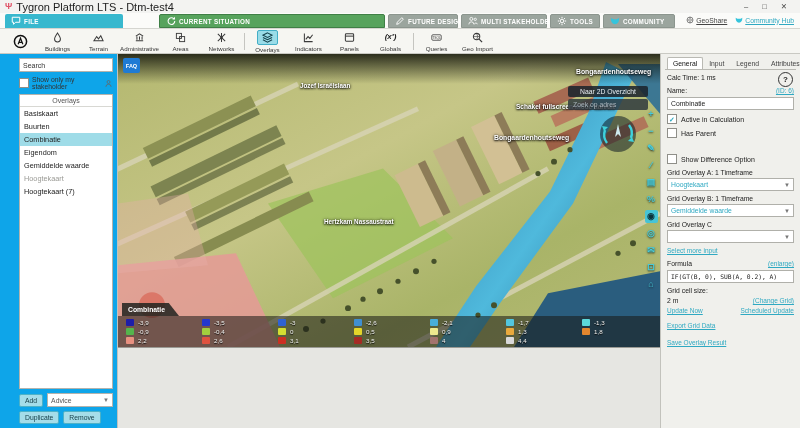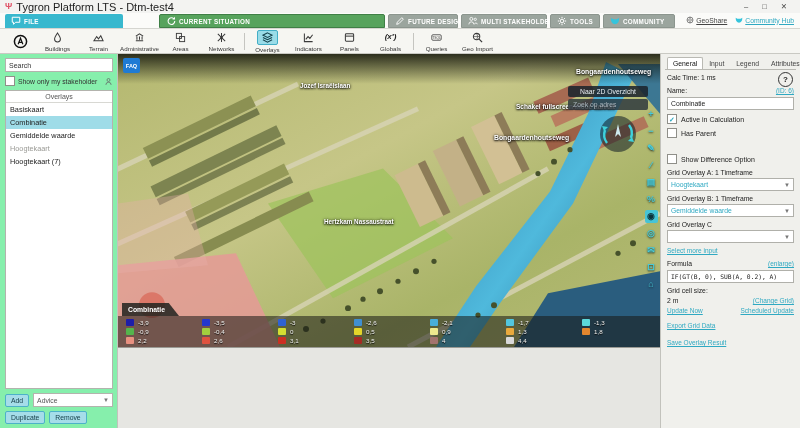--- a/index.html
+++ b/index.html
@@ -33,22 +33,22 @@
   .ritem{width:41px;display:flex;flex-direction:column;align-items:center;justify-content:center;gap:1px;}
   .ritem .ric{height:13px;display:flex;align-items:center;justify-content:center;}
   .ritem .ric svg{width:11px;height:11px;}
   .ritem .rlb{font-size:6.2px;color:#333;white-space:nowrap;}
   .ritem.active .ric{background:#9adce8;border:1px solid #43aec6;border-radius:2px;padding:0 4px;}
   .txtic{font-size:8px;font-weight:bold;color:#222;font-style:italic;line-height:1;}
   .rsep{width:1px;height:17px;background:#c5c5c0;margin:0 2px;}
   
   .main{display:flex;height:374px;}
   
-  .sidebar{width:118px;background:#86efac;border-right:1px solid #c2c2bc;box-sizing:border-box;
-           padding:4px 4px 4px 5px;display:flex;flex-direction:column;}
+  .sidebar{width:118px;background:#0ea5e9;border-right:1px solid #c2c2bc;box-sizing:border-box;
+           padding:4px 4px 4px 19px;display:flex;flex-direction:column;}
   .sinput{height:12px;background:#fff;border:1px solid #b3b3ad;font-size:7px;color:#333;
           padding:0 3px;display:flex;align-items:center;margin-bottom:4px;}
   .filter{display:flex;align-items:center;gap:3px;font-size:6.8px;color:#333;margin-bottom:4px;}
   .filter .cbx{width:8px;height:8px;background:#fff;border:1px solid #8f8f89;flex:none;}
   .filter .ficon{margin-left:auto;display:flex;}
   .filter .ficon svg{width:9px;height:9px;}
   .listbox{flex:1;background:#fff;border:1px solid #b3b3ad;display:flex;flex-direction:column;overflow:hidden;margin-bottom:4px;}
   .lhead{font-size:7px;color:#555;text-align:center;padding:2px 0;border-bottom:1px solid #d8d8d3;}
   .litem{font-size:7.3px;color:#222;padding:2px 0 2px 4px;white-space:nowrap;}
   .litem.sel{background:#9fdce8;}
@@ -316,21 +316,23 @@
           <svg viewBox="0 0 12 12">
               <circle cx="6" cy="4" r="2" fill="none" stroke="#666"></circle>
               <path d="M2.5 10.5a3.5 3.5 0 0 1 7 0" fill="none" stroke="#666"></path>
             </svg>
         </span>
       </div>
       <div class="listbox">
         <div class="lhead">Overlays</div>
         <div>
             <div class="litem">Basiskaart</div>
+            <div class="litem">Buurten</div>
             <div class="litem sel">Combinatie</div>
+            <div class="litem">Eigendom</div>
             <div class="litem">Gemiddelde waarde</div>
             <div class="litem dis">Hoogtekaart</div>
             <div class="litem">Hoogtekaart (7)</div>
           </div>
       </div>
       <div class="btnrow">
         <span class="cybtn">Add</span>
         <span class="addsel">
           <span>Advice</span>
           <span class="arrow">▼</span>

